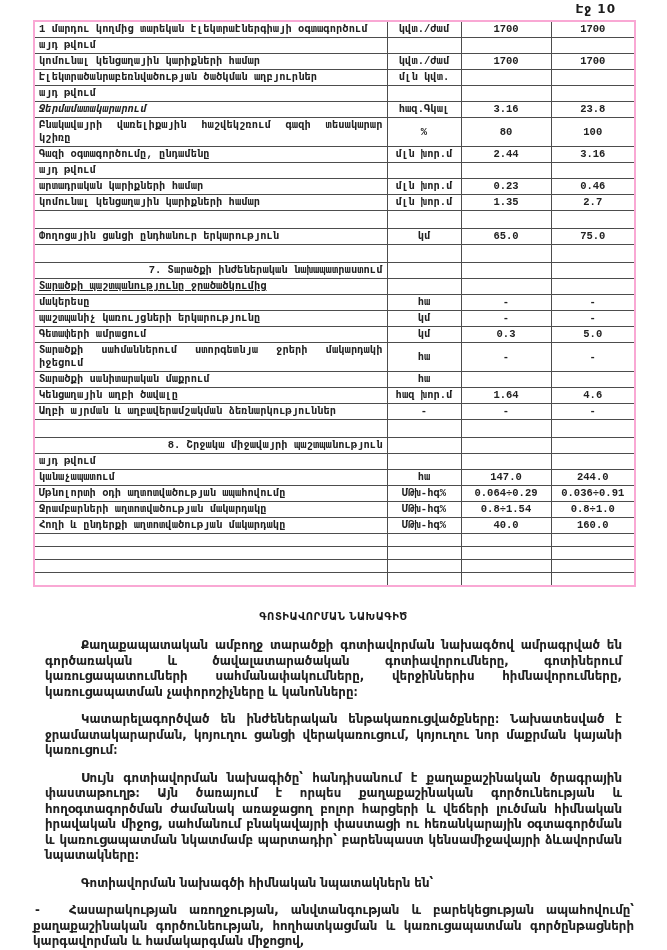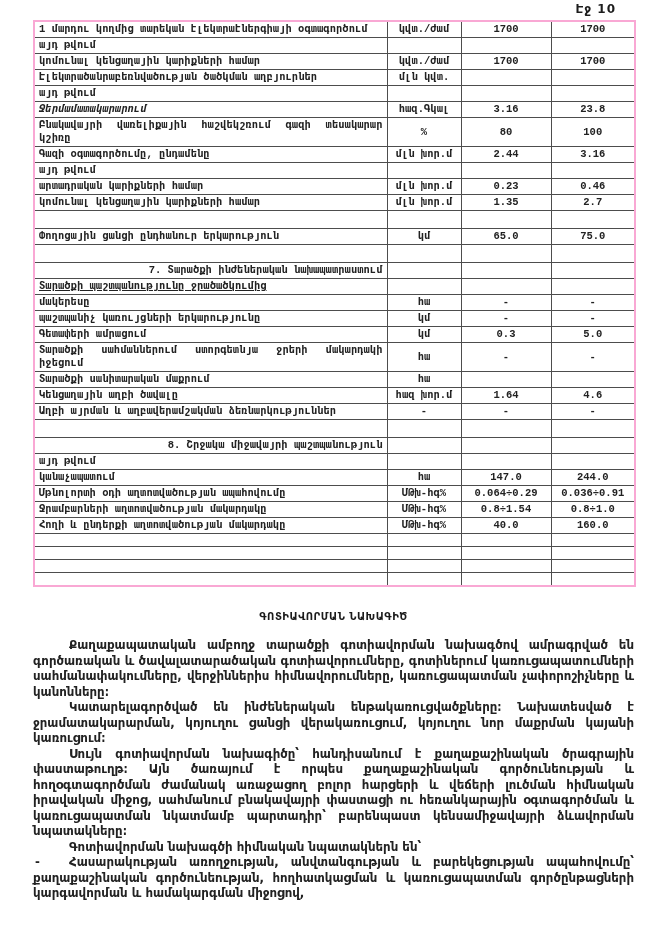--- a/index.html
+++ b/index.html
@@ -30,21 +30,21 @@
   tr.section td.lbl{padding-left:34px;text-align:right;}
   tr.bolditalic td.lbl{font-style:italic;}
   tr.underline td.lbl .u{text-decoration:underline;}
   tr.blank td{height:15px;}
   tr.blankx td{height:10px;}
   .zoning-heading{
     text-align:center;font-size:10px;font-weight:bold;margin:24px 0 16px 0;
     letter-spacing:0.5px;color:#1a1a1a;
   }
   .text-block{font-size:11.8px;line-height:15.5px;font-weight:bold;color:#222;}
-  .para{margin:0;text-indent:36px;text-align:justify;}
+  .para{margin:12px;text-indent:36px;text-align:justify;}
   .bullet{position:relative;}
   .bullet .mk{position:absolute;left:2px;top:0;}
   .bullet.hang .bt{display:block;text-indent:36px;text-align:justify;}
 </style>
 </head>
 <body>
 
 <div class="page">
   <div class="page-num">Էջ 10</div>
 

